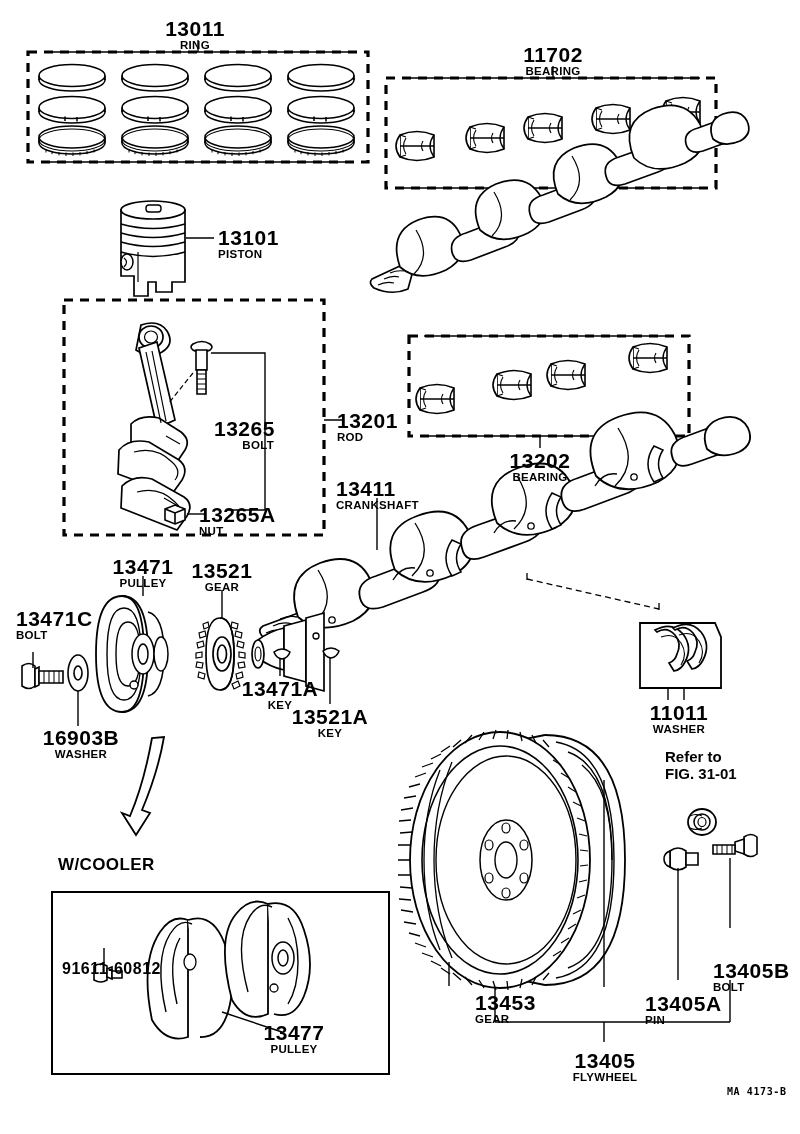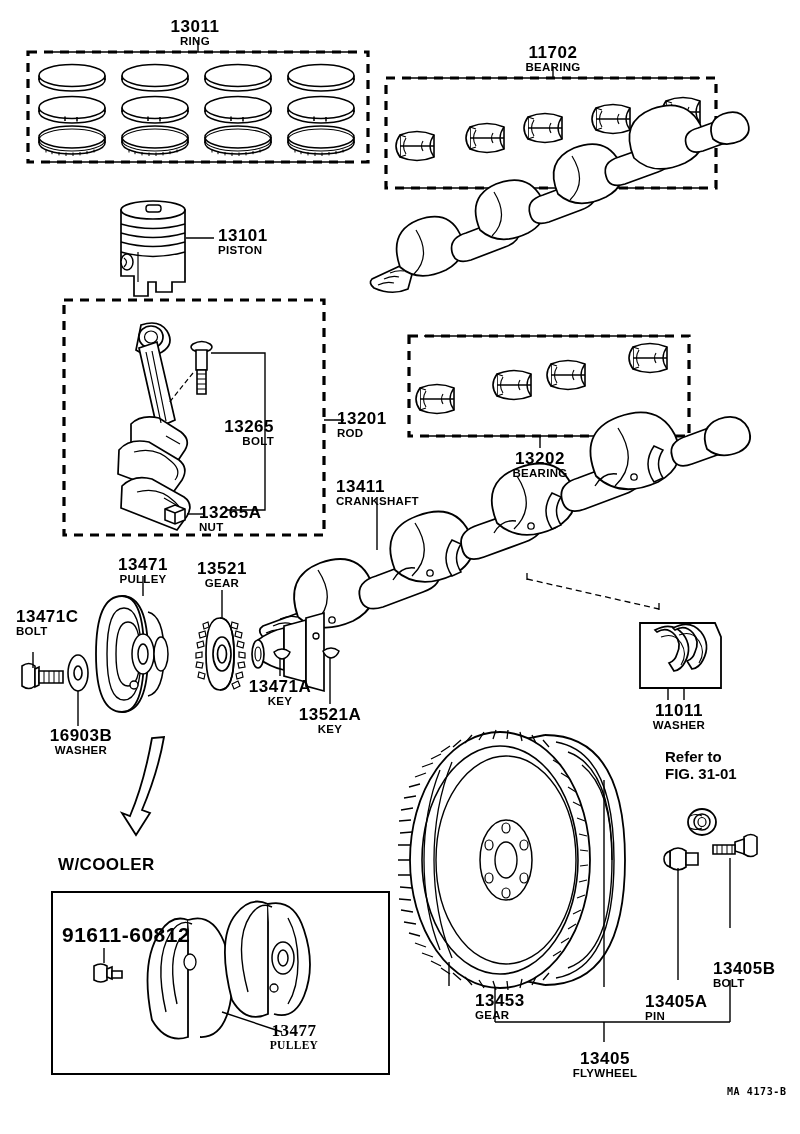--- a/index.html
+++ b/index.html
@@ -10,29 +10,29 @@
   }
   #page{
     position:relative;
     width:800px;height:1134px;
     background:#fff;
     overflow:hidden;
   }
   
   .lbl{position:absolute;color:#000;line-height:1;white-space:nowrap;}
   .lbl .num{
-    font-size:17px;font-weight:700;letter-spacing:.5px;display:block;
+    font-size:21px;font-weight:700;letter-spacing:.5px;display:block;
   }
   .lbl .nam{
     font-size:11.5px;font-weight:700;letter-spacing:.3px;display:block;margin-top:1px;
   }
   .lbl.c{text-align:center;}
   .lbl.r{text-align:right;}
   .lbl.l{text-align:left;}
-  .lbl.small .num{font-size:21px;}
+  .lbl.small .num{font-size:16px;margin-top:37px;}
   .plain{position:absolute;font-size:17px;font-weight:700;color:#000;white-space:nowrap;letter-spacing:.4px;}
   .plain2{position:absolute;font-size:15px;font-weight:700;color:#000;white-space:nowrap;line-height:1.15;}
   .wm{position:absolute;font-size:10px;font-weight:700;color:#000;letter-spacing:.6px;
       font-family:"DejaVu Sans Mono","Liberation Mono",monospace;}
   
   #art{position:absolute;left:0;top:0;width:800px;height:1134px;}
   #art *{vector-effect:non-scaling-stroke;}
 </style>
 </head>
 <body>
@@ -512,20 +512,20 @@
     <span class="num">13405B</span>
     <span class="nam">BOLT</span>
   </div>
 
   <div class="plain" style="left:58px;top:855px;">W/COOLER</div>
 
   <div class="lbl l small" style="left:62px;top:924px;">
     <span class="num">91611-60812</span>
   </div>
 
-  <div class="lbl c" style="left:248px;top:1022px;width:92px;font-family:Liberation Serif, serif;">
+  <div class="lbl c" style="left:248px;top:1022px;width:92px;">
     <span class="num">13477</span>
     <span class="nam">PULLEY</span>
   </div>
 
   <div class="wm" style="left:727px;top:1086px;">MA 4173-B</div>
 
 </div>
 
 </body></html>

